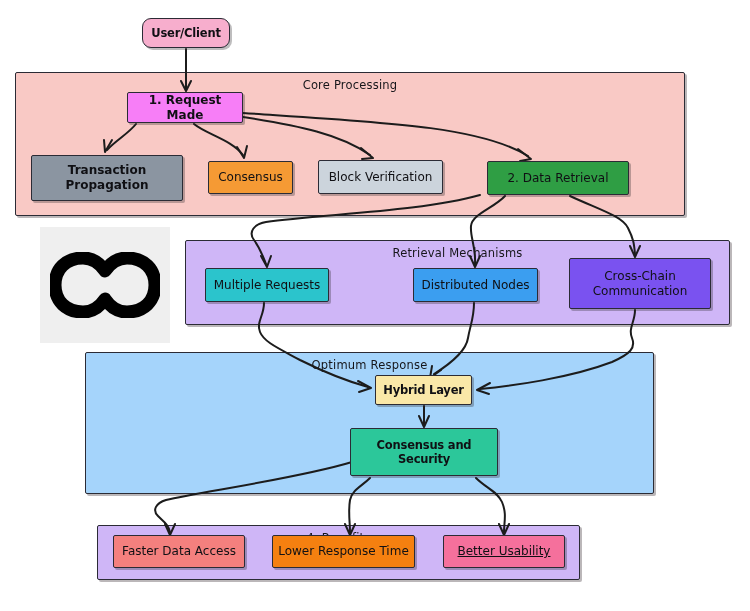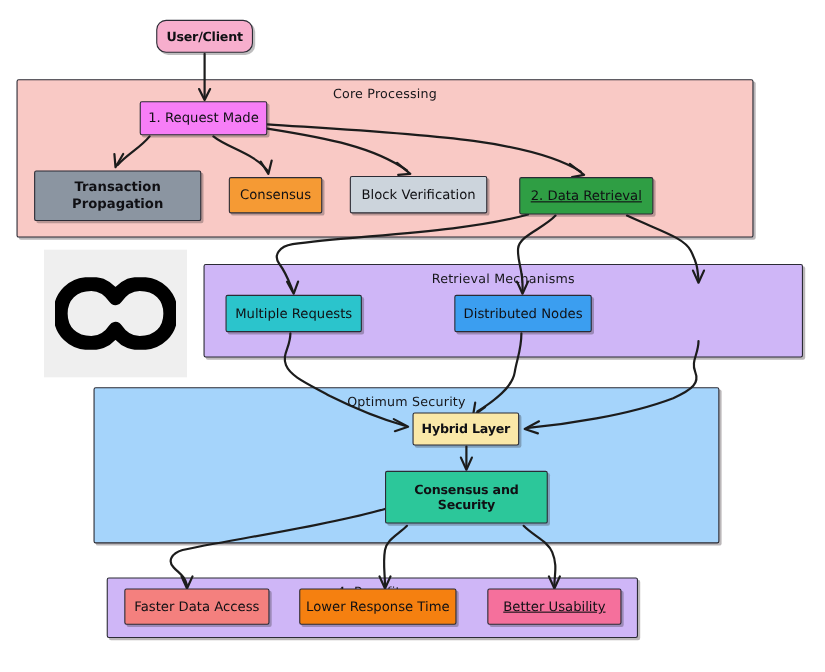--- a/index.html
+++ b/index.html
@@ -105,37 +105,37 @@
 <div id="canvas">
 
   <div class="node rounded bold" style="left:142px; top:18px; width:88px; height:30px; background:#f7aecd;">
     <span>User/Client</span>
   </div>
 
   <div class="cluster" style="left:15px; top:72px; width:670px; height:144px; background:#f9c9c5;">
     <div class="cluster-label">Core Processing</div>
   </div>
 
-  <div class="node" style="left:127px; top:92px; width:116px; height:31px; background:#f77ef7;">
+  <div class="node" style="left:127px; top:92px; width:116px; height:31px; background:#f77ef7;font-weight:bold;">
     <span>1. Request Made</span>
   </div>
 
   <div class="node" style="left:31px; top:155px; width:152px; height:46px; background:#8b95a1;font-weight:bold;">
     <span>Transaction Propagation</span>
   </div>
 
   <div class="node" style="left:208px; top:161px; width:85px; height:33px; background:#f59a34;">
     <span>Consensus</span>
   </div>
 
   <div class="node" style="left:318px; top:160px; width:125px; height:34px; background:#ccd4dc;">
     <span>Block Verification</span>
   </div>
 
-  <div class="node" style="left:472px; top:161px; width:122px; height:34px; background:#2f9e44;text-decoration:underline;">
+  <div class="node" style="left:487px; top:161px; width:142px; height:34px; background:#2f9e44;">
     <span>2. Data Retrieval</span>
   </div>
 
   <div class="logo-panel" style="left:40px; top:227px; width:130px; height:116px; background:#efefef;">
     <svg width="110" height="66" viewBox="0 0 110 66">
       <path d="M33 6 C16 6 5 17 5 33 C5 49 16 60 33 60 C44 60 51 53 55 47 C59 53 66 60 77 60 C94 60 105 49 105 33 C105 17 94 6 77 6 C66 6 59 13 55 19 C51 13 44 6 33 6 Z" fill="none" stroke="#000000" stroke-width="13" stroke-linejoin="round"></path>
     </svg>
   </div>
 
   <div class="cluster" style="left:185px; top:240px; width:545px; height:85px; background:#cfb6f7;">
@@ -143,23 +143,26 @@
   </div>
 
   <div class="node" style="left:413px; top:268px; width:125px; height:34px; background:#3b9ef0;">
     <span>Distributed Nodes</span>
   </div>
 
   <div class="node" style="left:205px; top:268px; width:124px; height:34px; background:#2bc4cc;">
     <span>Multiple Requests</span>
   </div>
 
+  <div class="node" style="left:569px; top:258px; width:142px; height:51px; background:#7a52f0;">
+    <span>Cross-Chain Communication</span>
+  </div>
 
   <div class="cluster" style="left:85px; top:352px; width:569px; height:142px; background:#a5d4fb;">
-    <div class="cluster-label">Optimum Security</div>
+    <div class="cluster-label">Optimum Response</div>
   </div>
 
   <div class="node bold" style="left:375px; top:375px; width:97px; height:30px; background:#fae8a8;">
     <span>Hybrid Layer</span>
   </div>
 
   <div class="node bold" style="left:350px; top:428px; width:148px; height:48px; background:#2cc79a;">
     <span>Consensus and Security</span>
   </div>
 

